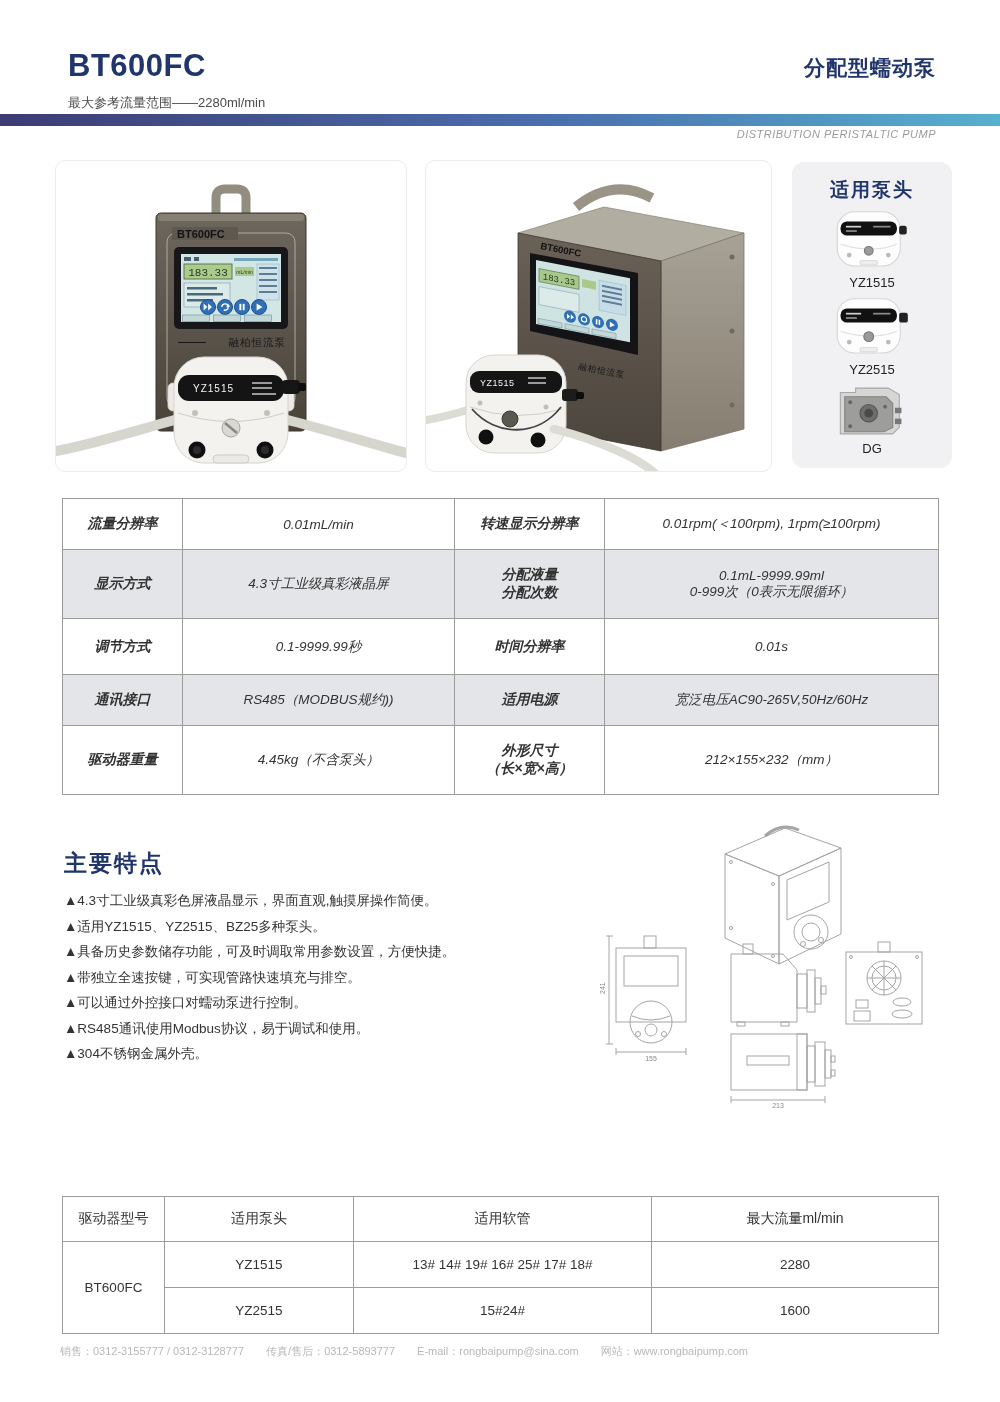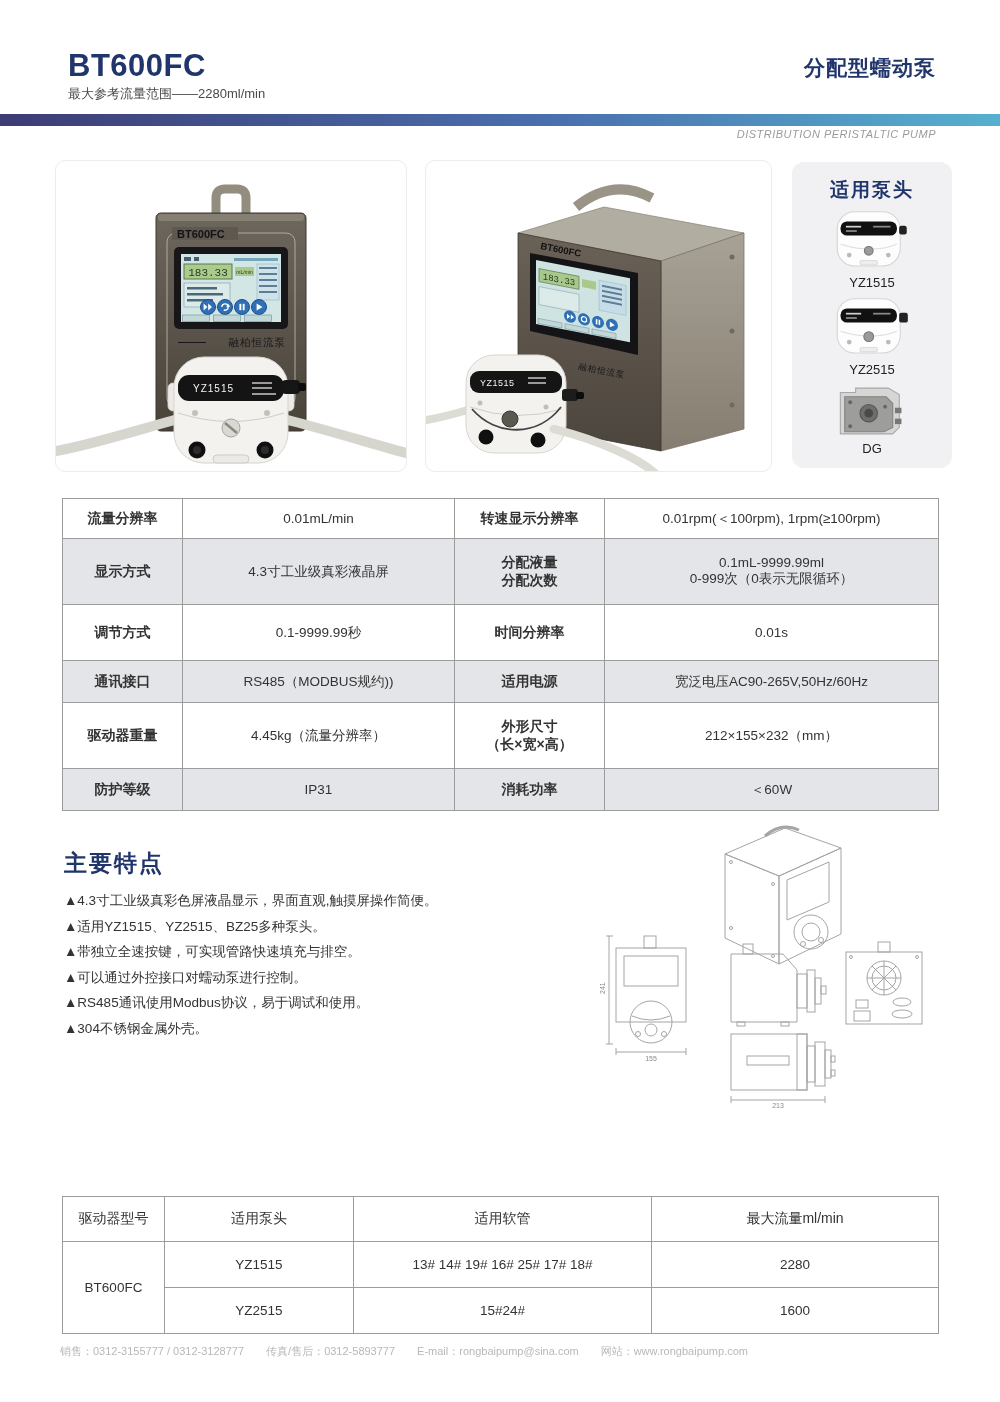--- a/index.html
+++ b/index.html
@@ -1,21 +1,21 @@
 <!DOCTYPE html>
 <html><head>
 <meta charset="utf-8">
 <style>
   html,body{margin:0;padding:0;background:#fff;}
   body{font-family:"Liberation Sans","DejaVu Sans",sans-serif;color:#333;}
   .page{position:relative;width:1000px;height:1402px;background:#fff;overflow:hidden;}
 
   
   .model-title{position:absolute;left:68px;top:48px;font-size:31px;font-weight:bold;color:#20356b;letter-spacing:.5px;}
-  .flow-note{position:absolute;left:68px;top:85px;font-size:13px;color:#4a4a4a;}
+  .flow-note{position:absolute;left:68px;top:94px;font-size:13px;color:#4a4a4a;}
   .category-cn{position:absolute;right:64px;top:54px;font-size:21px;font-weight:bold;color:#20356b;letter-spacing:1px;}
   .category-en{position:absolute;right:64px;top:86px;font-size:11px;font-style:italic;color:#9b9b9b;letter-spacing:.5px;margin-top:42px;}
   .top-bar{position:absolute;left:0;top:114px;width:1000px;height:12px;
     background:linear-gradient(90deg,#3d3c75 0%,#4a6fad 55%,#56b0cf 100%);}
 
   
   .photo-card{position:absolute;top:160px;height:310px;background:#fff;border:1px solid #ececec;border-radius:10px;}
   .photo-front{left:55px;width:350px;}
   .photo-iso{left:425px;width:345px;}
   .photo-card svg{display:block;width:100%;height:100%;border-radius:10px;}
@@ -24,21 +24,21 @@
   .heads-panel{position:absolute;left:792px;top:162px;width:160px;height:306px;background:#f1f1f4;border-radius:12px;
     display:flex;flex-direction:column;align-items:center;}
   .heads-title{margin-top:15px;font-size:19px;font-weight:bold;color:#20356b;letter-spacing:2px;}
   .head-item{display:flex;flex-direction:column;align-items:center;margin-top:6px;}
   .head-label{font-size:13px;color:#222;margin-top:2px;}
 
   
   table{border-collapse:collapse;}
   .spec-table{position:absolute;left:62px;top:498px;width:876px;table-layout:fixed;}
   .spec-table td{border:1px solid #9c9c9c;text-align:center;vertical-align:middle;font-size:13.5px;color:#333;
-    white-space:pre-line;padding:10px 6px;}
+    white-space:pre-line;padding:16px 6px;font-style:italic;}
   .spec-table td.lbl{font-weight:bold;font-size:14px;}
   .spec-table tr.stripe td{background:#e4e5e9;}
 
   
   .features-title{position:absolute;left:64px;top:848px;font-size:23px;font-weight:bold;color:#20356b;letter-spacing:2px;}
   .features-list{position:absolute;left:64px;top:888px;width:560px;}
   .feature-item{font-size:13.5px;color:#333;line-height:25.5px;}
 
   
   .drawings{position:absolute;left:598px;top:816px;width:362px;height:292px;}
@@ -305,38 +305,33 @@
       <td>0.01s</td>
     </tr>
     <tr style="height:42px" class="stripe">
       <td class="lbl">通讯接口</td>
       <td>RS485（MODBUS规约))</td>
       <td class="lbl">适用电源</td>
       <td>宽泛电压AC90-265V,50Hz/60Hz</td>
     </tr>
     <tr style="height:66px">
       <td class="lbl">驱动器重量</td>
-      <td>4.45kg（流量分辨率）</td>
+      <td>4.45kg（不含泵头）</td>
       <td class="lbl">外形尺寸
 （长×宽×高）</td>
       <td>212×155×232（mm）</td>
-    </tr>
-    <tr style="height:42px" class="stripe">
-      <td class="lbl">防护等级</td>
-      <td>IP31</td>
-      <td class="lbl">消耗功率</td>
-      <td>＜60W</td>
     </tr>
   </tbody>
     </table>
 
   <div class="features-title">主要特点</div>
   <div class="features-list">
     <div class="feature-item">▲4.3寸工业级真彩色屏液晶显示，界面直观,触摸屏操作简便。</div>
     <div class="feature-item">▲适用YZ1515、YZ2515、BZ25多种泵头。</div>
+    <div class="feature-item">▲具备历史参数储存功能，可及时调取常用参数设置，方便快捷。</div>
     <div class="feature-item">▲带独立全速按键，可实现管路快速填充与排空。</div>
     <div class="feature-item">▲可以通过外控接口对蠕动泵进行控制。</div>
     <div class="feature-item">▲RS485通讯使用Modbus协议，易于调试和使用。</div>
     <div class="feature-item">▲304不锈钢金属外壳。</div>
   </div>
 
   <svg class="drawings" viewBox="0 0 362 292">
     <g fill="none" stroke="#a5a5a5" stroke-width="1">
 
       <g transform="translate(115,0)">

